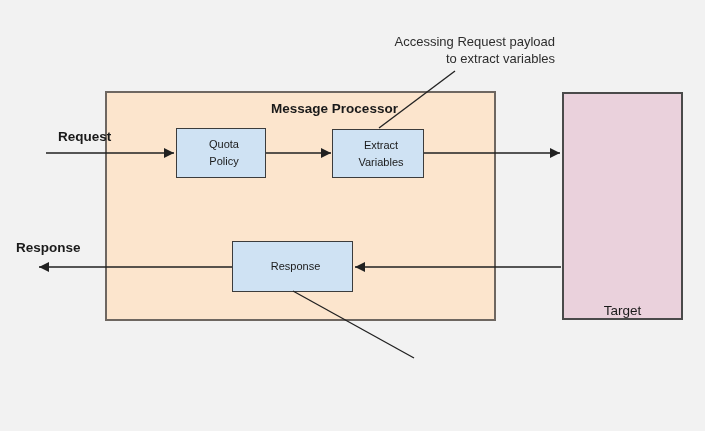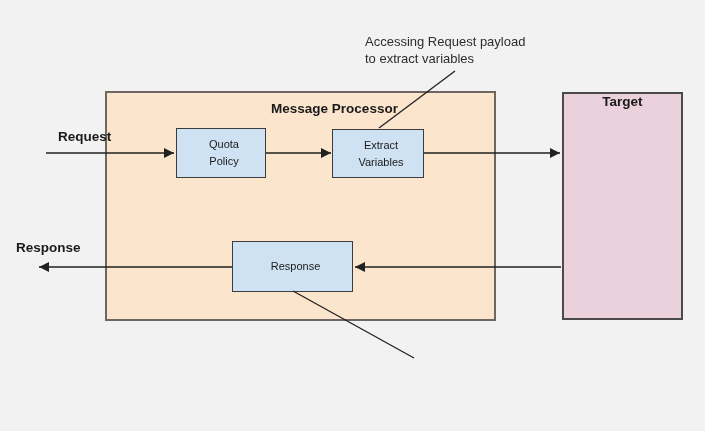--- a/index.html
+++ b/index.html
@@ -52,40 +52,41 @@
   }
   .node-quota { left: 176px; top: 128px; width: 90px; height: 50px; }
   .node-extract { left: 332px; top: 129px; width: 92px; height: 49px; }
   .node-json { left: 232px; top: 241px; width: 121px; height: 51px; }
   .target-box {
     left: 562px; top: 92px;
     width: 121px; height: 228px;
     background: var(--target-fill, #ead1dc);
     border: 2px solid var(--target-border, #4a4a4a);
     display: flex;
-    align-items: flex-start;
+    align-items: flex-end;
     justify-content: center;
     font-size: 13.5px;
-    font-weight: bold;
+    font-weight: normal;
     color: var(--text-color, #1a1a1a);
   }
   .flow-label {
     position: absolute;
     font-size: 13.5px;
     font-weight: bold;
     color: var(--text-color, #1a1a1a);
   }
   .flow-label-request { left: 26px; top: 129px; margin-left: 32px; }
   .flow-label-response { left: 16px; top: 240px; text-align: right; }
   .annotation {
     position: absolute;
     font-size: 13px;
     line-height: 16.5px;
     color: var(--annotation-color, #2d2d2d);
     white-space: pre-line;
+    text-align: right;
   }
   .annotation-top { left: 365px; top: 34px; width: 190px; }
   .annotation-bottom { left: 365px; top: 363px; width: 170px; }
   svg.wires {
     position: absolute;
     left: 0; top: 0;
     width: 705px; height: 431px;
     pointer-events: none;
   }
   svg.wires line {

